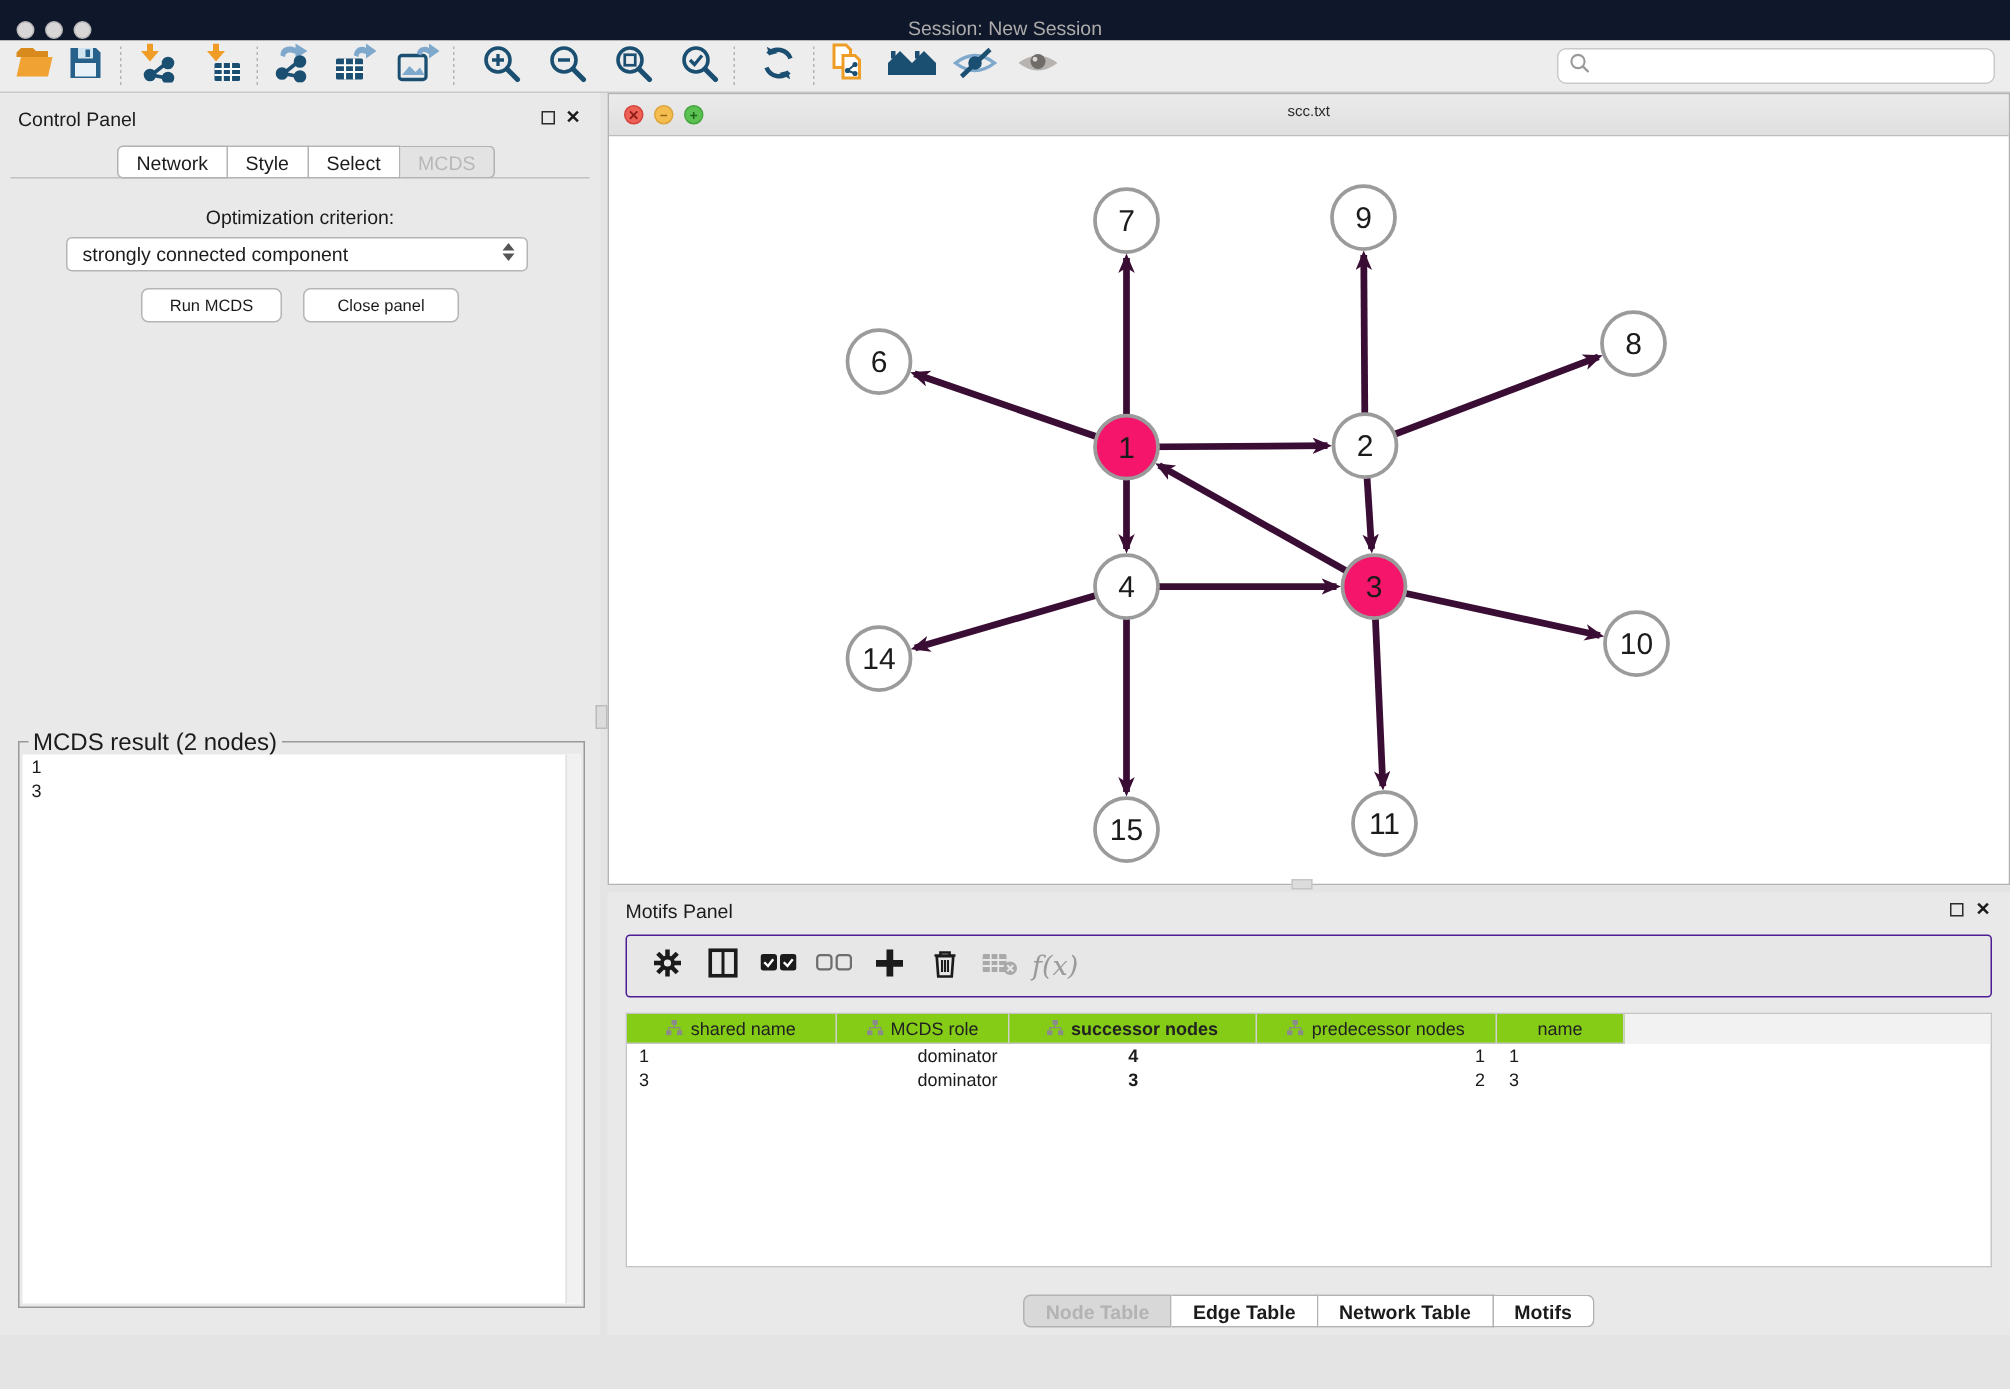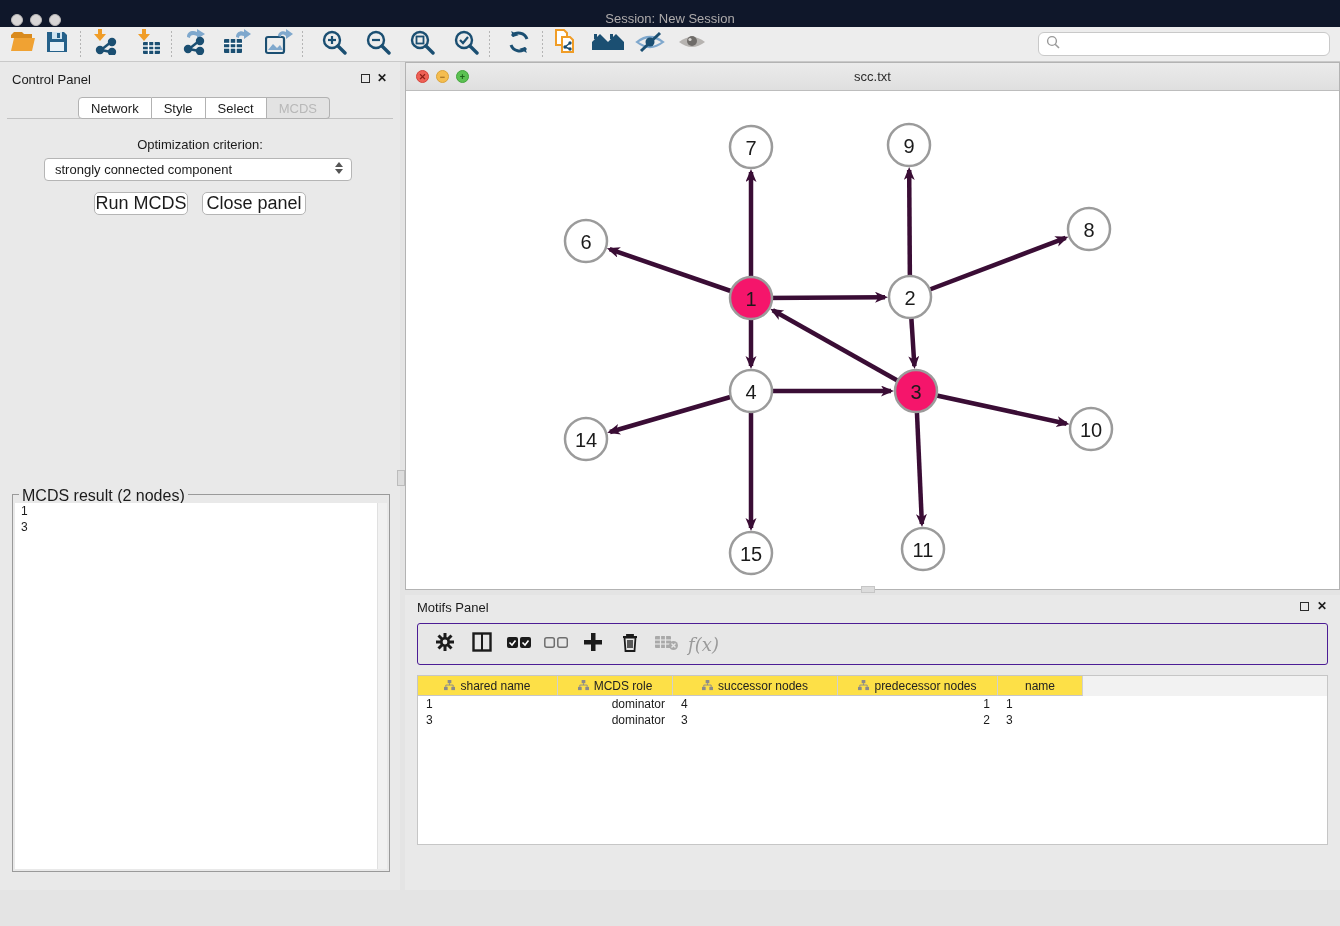--- a/index.html
+++ b/index.html
@@ -34,52 +34,52 @@
   .tab.disabled-active{background:#e3e3e3;color:#b8b8b8;}
   .cp-content-line{position:absolute;left:7px;top:56px;width:386px;border-top:1px solid #c2c2c2;}
   .opt-label{position:absolute;left:0;width:400px;top:75px;text-align:center;font-size:13px;}
   .dropdown{position:absolute;left:44px;top:96px;width:308px;height:23px;background:#fff;
     border:1px solid #b5b5b5;border-radius:4px;display:flex;align-items:center;box-sizing:border-box;
     font-size:13px;padding-left:10px;}
   .dd-arrows{position:absolute;right:8px;top:3px;display:flex;flex-direction:column;gap:2px;}
   .dd-up{width:0;height:0;border-left:4px solid transparent;border-right:4px solid transparent;border-bottom:5px solid #555;}
   .dd-down{width:0;height:0;border-left:4px solid transparent;border-right:4px solid transparent;border-top:5px solid #555;}
   .cp-btn{position:absolute;top:130px;height:23px;background:#fff;border:1px solid #b5b5b5;border-radius:5px;
-    font-size:18px;display:flex;align-items:center;justify-content:center;box-sizing:border-box;}
+    font-size:11px;display:flex;align-items:center;justify-content:center;box-sizing:border-box;}
   .fieldset{position:absolute;left:12px;top:432px;width:378px;height:378px;border:1px solid #9a9a9a;box-sizing:border-box;}
   .legend{position:absolute;left:6px;top:-8px;background:#e9e9e9;padding:0 3px;font-size:16px;}
   .result-box{position:absolute;left:2px;top:8px;right:2px;bottom:2px;background:#fff;overflow:hidden;}
   .result-line{font-size:12px;padding:1px 0 1px 6px;}
   .result-scroll{position:absolute;right:0;top:0;width:9px;bottom:0;background:#f1f1f1;border-left:1px solid #e0e0e0;}
   
   .net-window{position:absolute;left:405px;top:62px;width:935px;height:528px;background:#fff;
     border:1px solid #b3b3b3;box-sizing:border-box;}
   .net-titlebar{position:absolute;left:0;top:0;width:100%;height:28px;background:linear-gradient(#ebebeb,#dfdfdf);
     border-bottom:1px solid #bdbdbd;box-sizing:border-box;}
   .nt-light{position:absolute;top:7px;width:13px;height:13px;border-radius:50%;box-sizing:border-box;
     font-size:9px;line-height:12px;text-align:center;font-weight:bold;}
-  .net-title{position:absolute;left:0;right:0;top:6px;text-align:center;font-size:13px;color:#2b2b2b;}
+  .net-title{position:absolute;left:0;right:0;top:6px;text-align:center;font-size:10px;color:#2b2b2b;}
   .net-canvas{position:absolute;left:0;top:28px;width:933px;height:498px;background:#fff;}
   
   .table-panel{position:absolute;left:405px;top:595px;width:935px;height:295px;background:#e9e9e9;}
   .tp-header{position:absolute;left:12px;top:5px;font-size:13px;}
   .tp-toolbar{position:absolute;left:12px;top:28px;width:911px;height:42px;background:#e7e7e7;
     border:1px solid #4c1d95;border-radius:3px;box-sizing:border-box;display:flex;align-items:center;}
   .tpt-btn{width:37px;height:34px;display:flex;align-items:center;justify-content:center;flex:0 0 auto;}
   .fx-label{font-family:"DejaVu Serif",serif;font-style:italic;font-size:18px;color:#9a9a9a;}
   .ntable{position:absolute;left:12px;top:80px;width:911px;height:170px;background:#fff;
     border:1px solid #c6c6c6;box-sizing:border-box;overflow:hidden;}
   .thead{display:flex;height:20px;background:#f2f2f2;}
   .thcell{display:flex;align-items:center;justify-content:center;gap:5px;font-size:12px;color:#222;
-    border-right:1px solid #d0d0d0;border-bottom:1px solid #c6c6c6;box-sizing:border-box;background:#fde047;}
+    border-right:1px solid #d0d0d0;border-bottom:1px solid #c6c6c6;box-sizing:border-box;background:#84cc16;}
   .trow{display:flex;height:16px;}
   .tcell{font-size:12px;padding:1px 8px;box-sizing:border-box;white-space:nowrap;}
   .c0{width:140px;text-align:left;}
   .c1{width:115px;text-align:right;}
-  .c2{width:165px;text-align:left;}
+  .c2{width:165px;text-align:center;font-weight:bold;}
   .c3{width:160px;text-align:right;}
   .c4{width:85px;text-align:left;}
   .tp-tabs{position:absolute;left:0;right:0;top:268px;display:flex;justify-content:center;}
   .tp-tab{border:1px solid #b2b2b2;border-left:none;background:#fff;font-size:13px;font-weight:bold;
     height:22px;display:flex;align-items:center;padding:0 14px;box-sizing:border-box;}
   .tp-tab.first{border-left:1px solid #b2b2b2;border-radius:5px 0 0 5px;}
   .tp-tab.last{border-radius:0 5px 5px 0;}
   .tp-tab.disabled-active{background:#d8d8d8;color:#b3b3b3;}
   
   .statusbar{position:absolute;left:0;top:890px;width:100%;height:36px;background:#ececec;
@@ -490,16 +490,22 @@
           <div class="trow">
             <div class="tcell c0">3</div>
             <div class="tcell c1">dominator</div>
             <div class="tcell c2">3</div>
             <div class="tcell c3">2</div>
             <div class="tcell c4">3</div>
           </div>
         </div>
     </div>
 
+    <div class="tp-tabs">
+      <div class="tp-tab first disabled-active">Node Table</div>
+      <div class="tp-tab">Edge Table</div>
+      <div class="tp-tab">Network Table</div>
+      <div class="tp-tab last">Motifs</div>
+    </div>
   </div>
 
 
 </div>
 
 </body></html>

